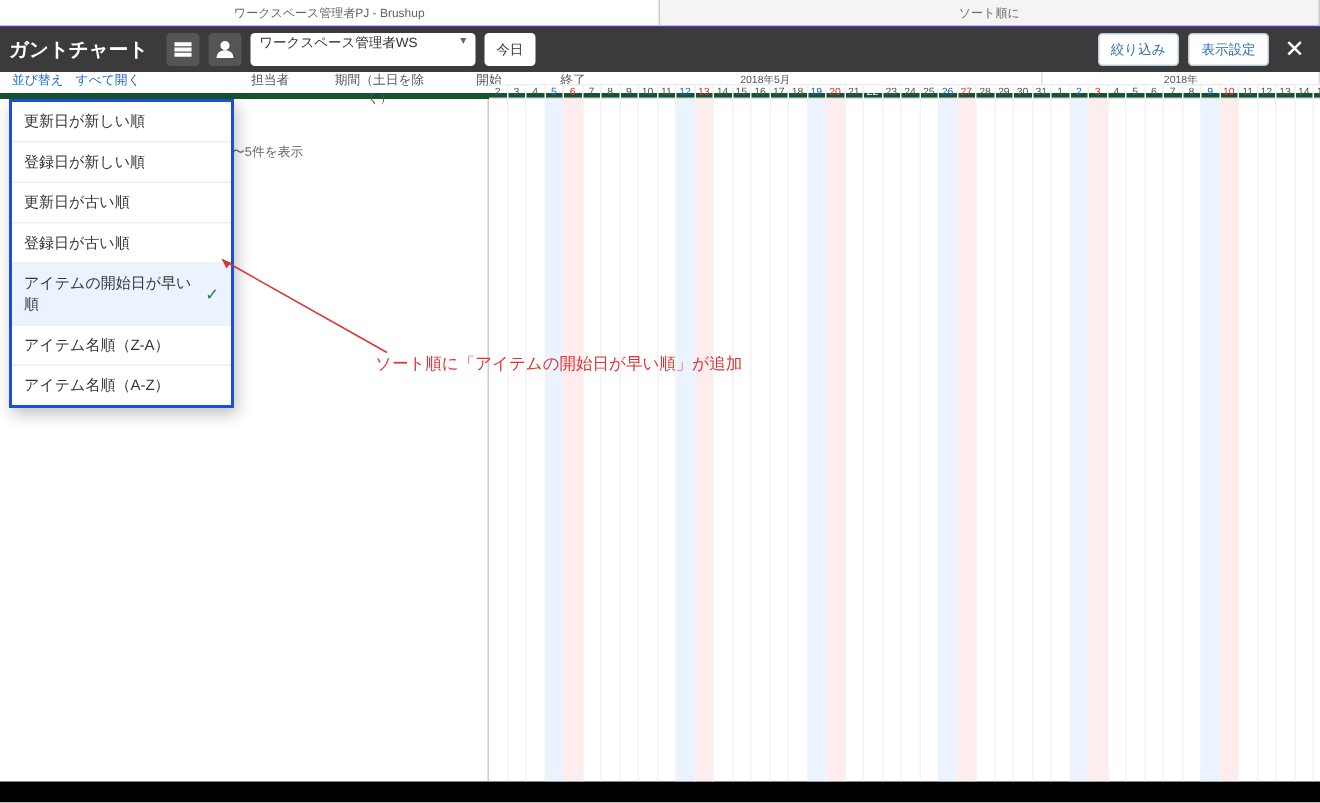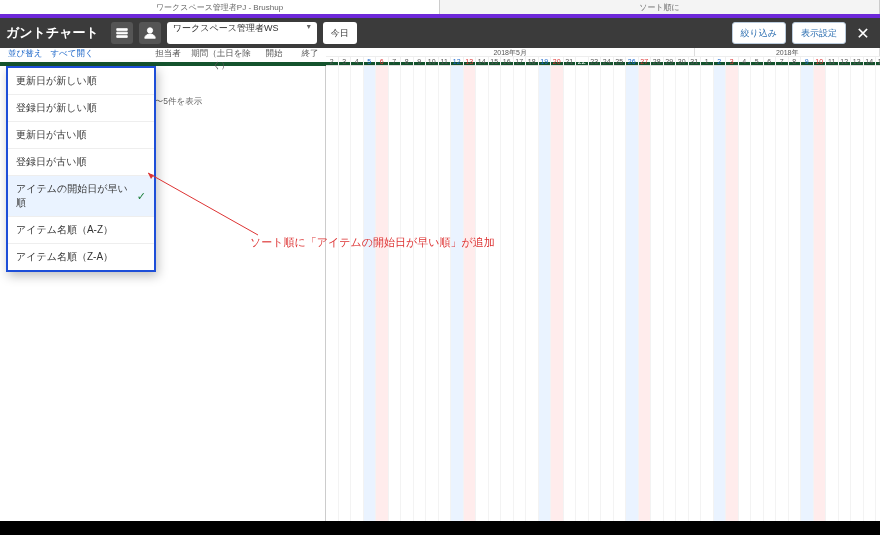--- a/index.html
+++ b/index.html
@@ -1,39 +1,39 @@
 <!DOCTYPE html>
 <html><head>
 <meta charset="utf-8">
 <style>
   * { box-sizing: border-box; margin: 0; padding: 0; }
   html, body { width: 880px; height: 535px; font-family: "Hiragino Kaku Gothic Pro","Meiryo",sans-serif; font-size: 10px; color:#333; background:#fff; overflow:hidden; }
   body { display:flex; flex-direction:column; }
 
   
-  .tabbar { height:18px; background:#86efac; display:flex; align-items:stretch; border-bottom:4px solid #6d28d9; }
+  .tabbar { height:18px; background:#86efac; display:flex; align-items:stretch; border-bottom:1px solid #6d28d9; }
   .tab { flex:0 0 50%; display:flex; align-items:center; justify-content:center; font-size:8px; color:#666; border-right:1px solid #ccc; background:#f4f4f4; position:relative; }
   .tab.active { background:#fff; }
 
   
   .toolbar { height:30px; background:#3b3b3b; display:flex; align-items:center; padding:0 6px; gap:6px; color:#fff; }
   .title { font-size:13px; font-weight:bold; margin-right:6px; white-space:nowrap; }
   .icon-btn { width:22px; height:22px; background:#555; border-radius:3px; display:flex; align-items:center; justify-content:center; cursor:pointer; }
   .icon-btn svg { width:14px; height:14px; fill:#fff; stroke:#fff; }
   .ws-select { flex:0 0 150px; height:22px; background:#fff; border-radius:3px; display:flex; align-items:flex-start; padding:0 6px; font-size:9px; color:#333; cursor:pointer; position:relative; }
   .ws-select .caret { margin-left:auto; font-size:8px; color:#666; }
   .pill-btn { height:22px; padding:0 8px; background:#fff; color:#333; border-radius:3px; font-size:9px; display:flex; align-items:center; cursor:pointer; }
   .spacer { flex:1; }
   .out-btn { height:22px; padding:0 8px; background:#fff; color:#2a6db0; border:1px solid #bcd; border-radius:3px; font-size:9px; display:flex; align-items:center; cursor:pointer; }
   .close-x { width:22px; height:22px; display:flex; align-items:center; justify-content:center; font-size:16px; cursor:pointer; }
 
   
   .subhead { height:18px; border-bottom:4px solid #14532d; display:flex; align-items:flex-start; font-size:8.5px; position:relative; }
   .subhead .link { color:#1b66c9; margin-left:8px; cursor:pointer; }
-  .subhead .cols { display:flex; position:absolute; left:150px; gap:0; color:#555; }
+  .subhead .cols { display:flex; position:absolute; left:162px; gap:20px; color:#555; }
   .subhead .col { width:36px; text-align:center; }
   .subhead .col.wide { width:70px; }
 
   
   .timeline-head { position:absolute; left:326px; right:0; top:48px; height:18px; border-bottom:1px solid #ddd; font-size:7px; color:#555; }
   .month-row { height:9px; display:flex; border-bottom:1px solid #eee; }
   .month { border-right:1px solid #ddd; text-align:center; white-space:nowrap; overflow:hidden; }
   .day-row { height:9px; display:flex; }
   .day { flex:0 0 12.5px; text-align:center; border-right:1px solid #f0f0f0; line-height:9px; position:relative; }
   .day.sat { color:#1b66c9; }
@@ -236,24 +236,24 @@
       <span>更新日が古い順</span>
     </div>
     <div class="item">
       <span>登録日が古い順</span>
     </div>
     <div class="item selected">
       <span>アイテムの開始日が早い順</span>
       <span class="check">✓</span>
     </div>
     <div class="item">
+      <span>アイテム名順（Z-A）</span>
+    </div>
+    <div class="item">
       <span>アイテム名順（A-Z）</span>
-    </div>
-    <div class="item">
-      <span>アイテム名順（Z-A）</span>
     </div>
   </div>
 
 <svg class="arrow" width="130" height="80">
   <line x1="8" y1="8" x2="118" y2="70" stroke="#d33" stroke-width="1"></line>
   <polygon points="8,8 14,10 11,14" fill="#d33"></polygon>
 </svg>
 <div class="annot">ソート順に「アイテムの開始日が早い順」が追加</div>
 
 <div class="bottom-bar"></div>

